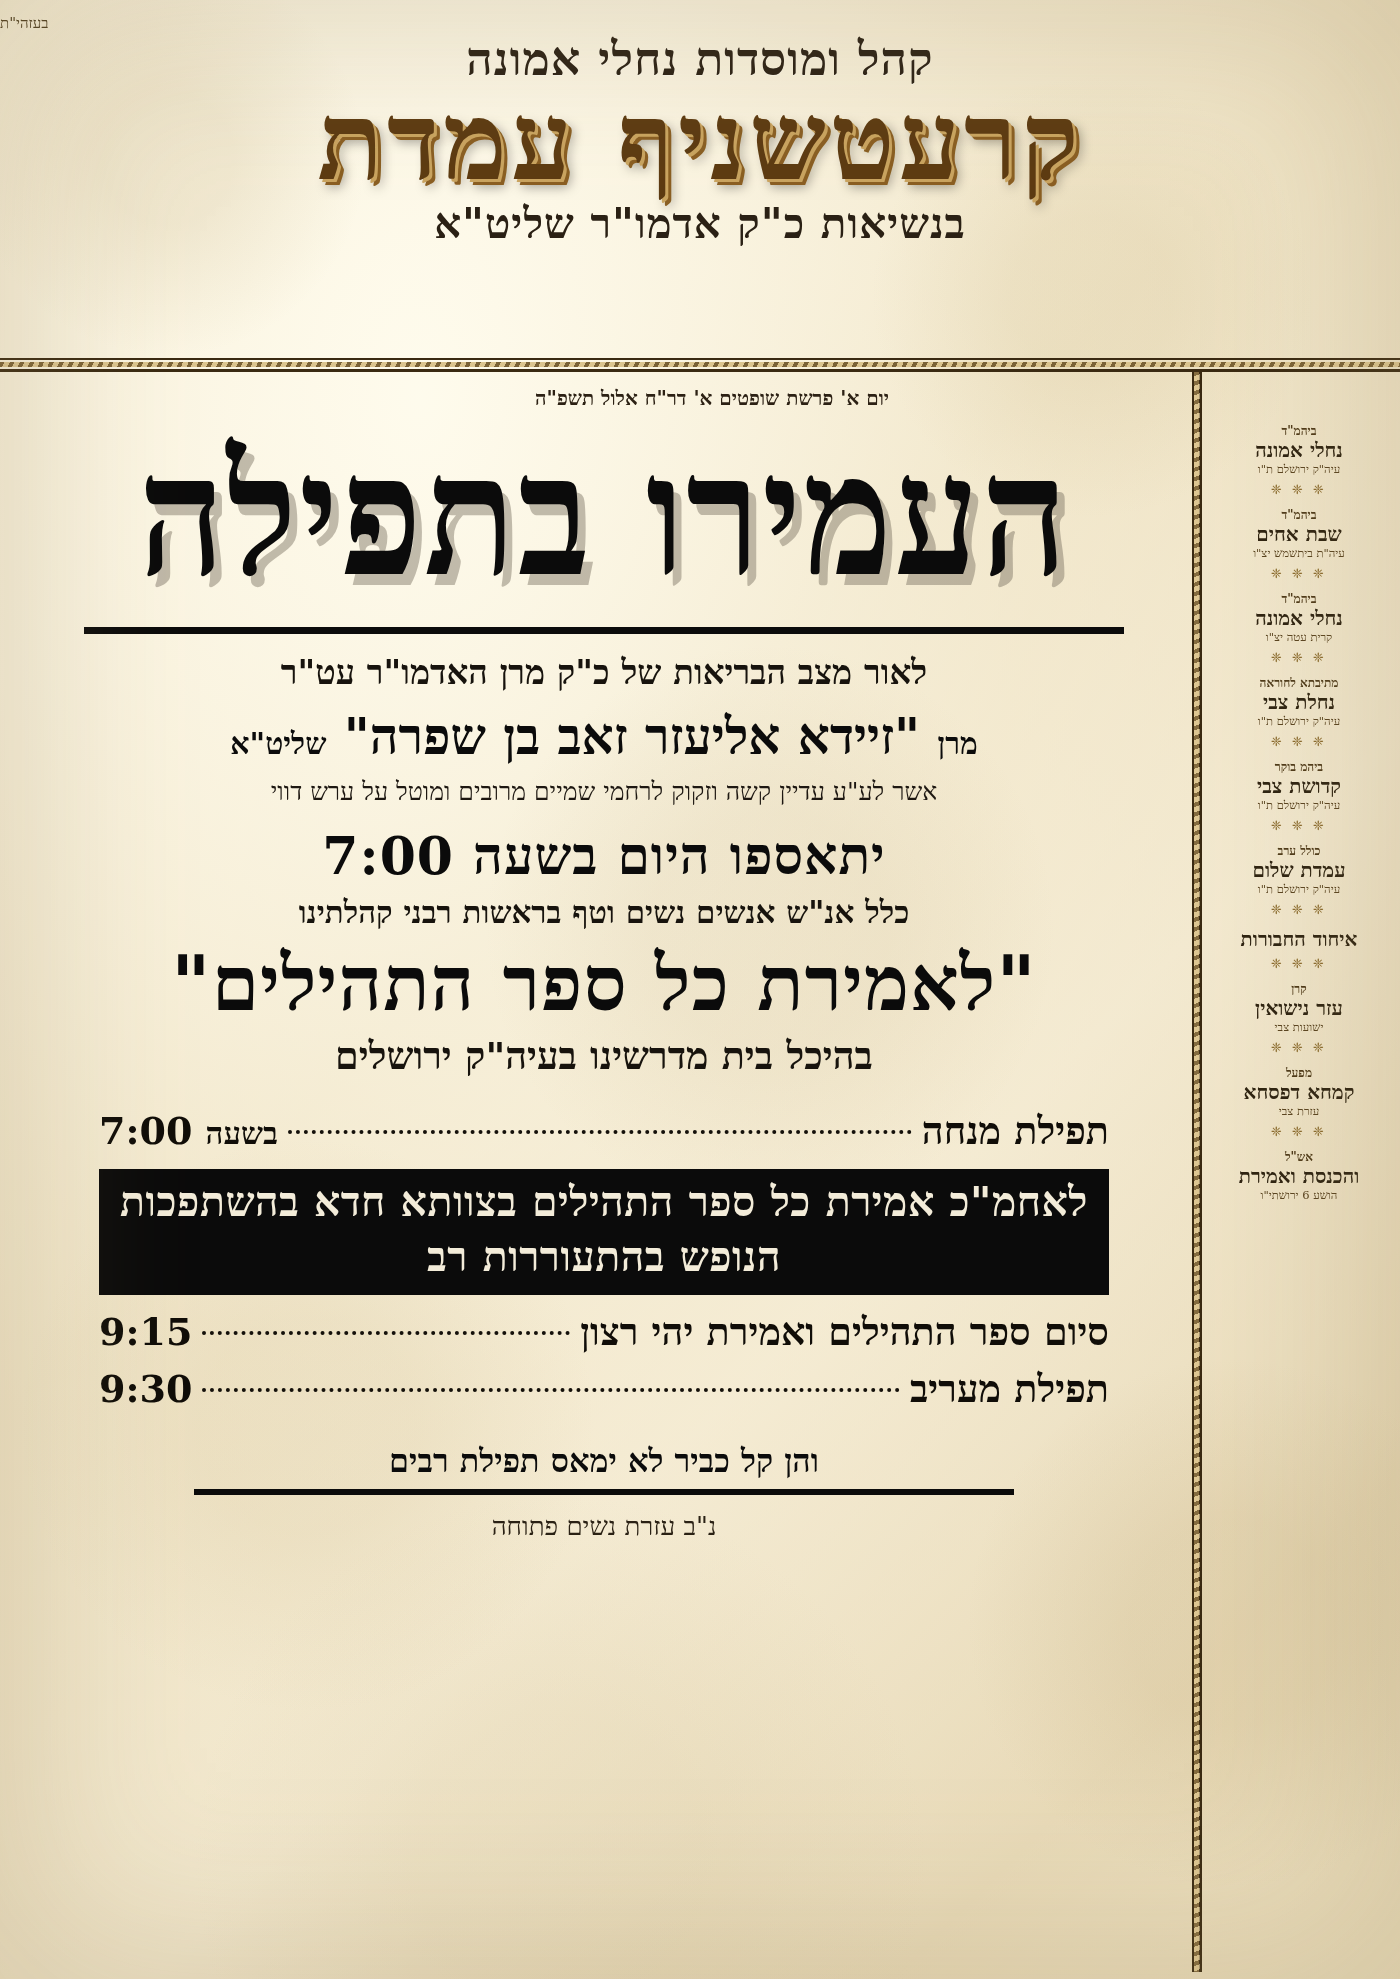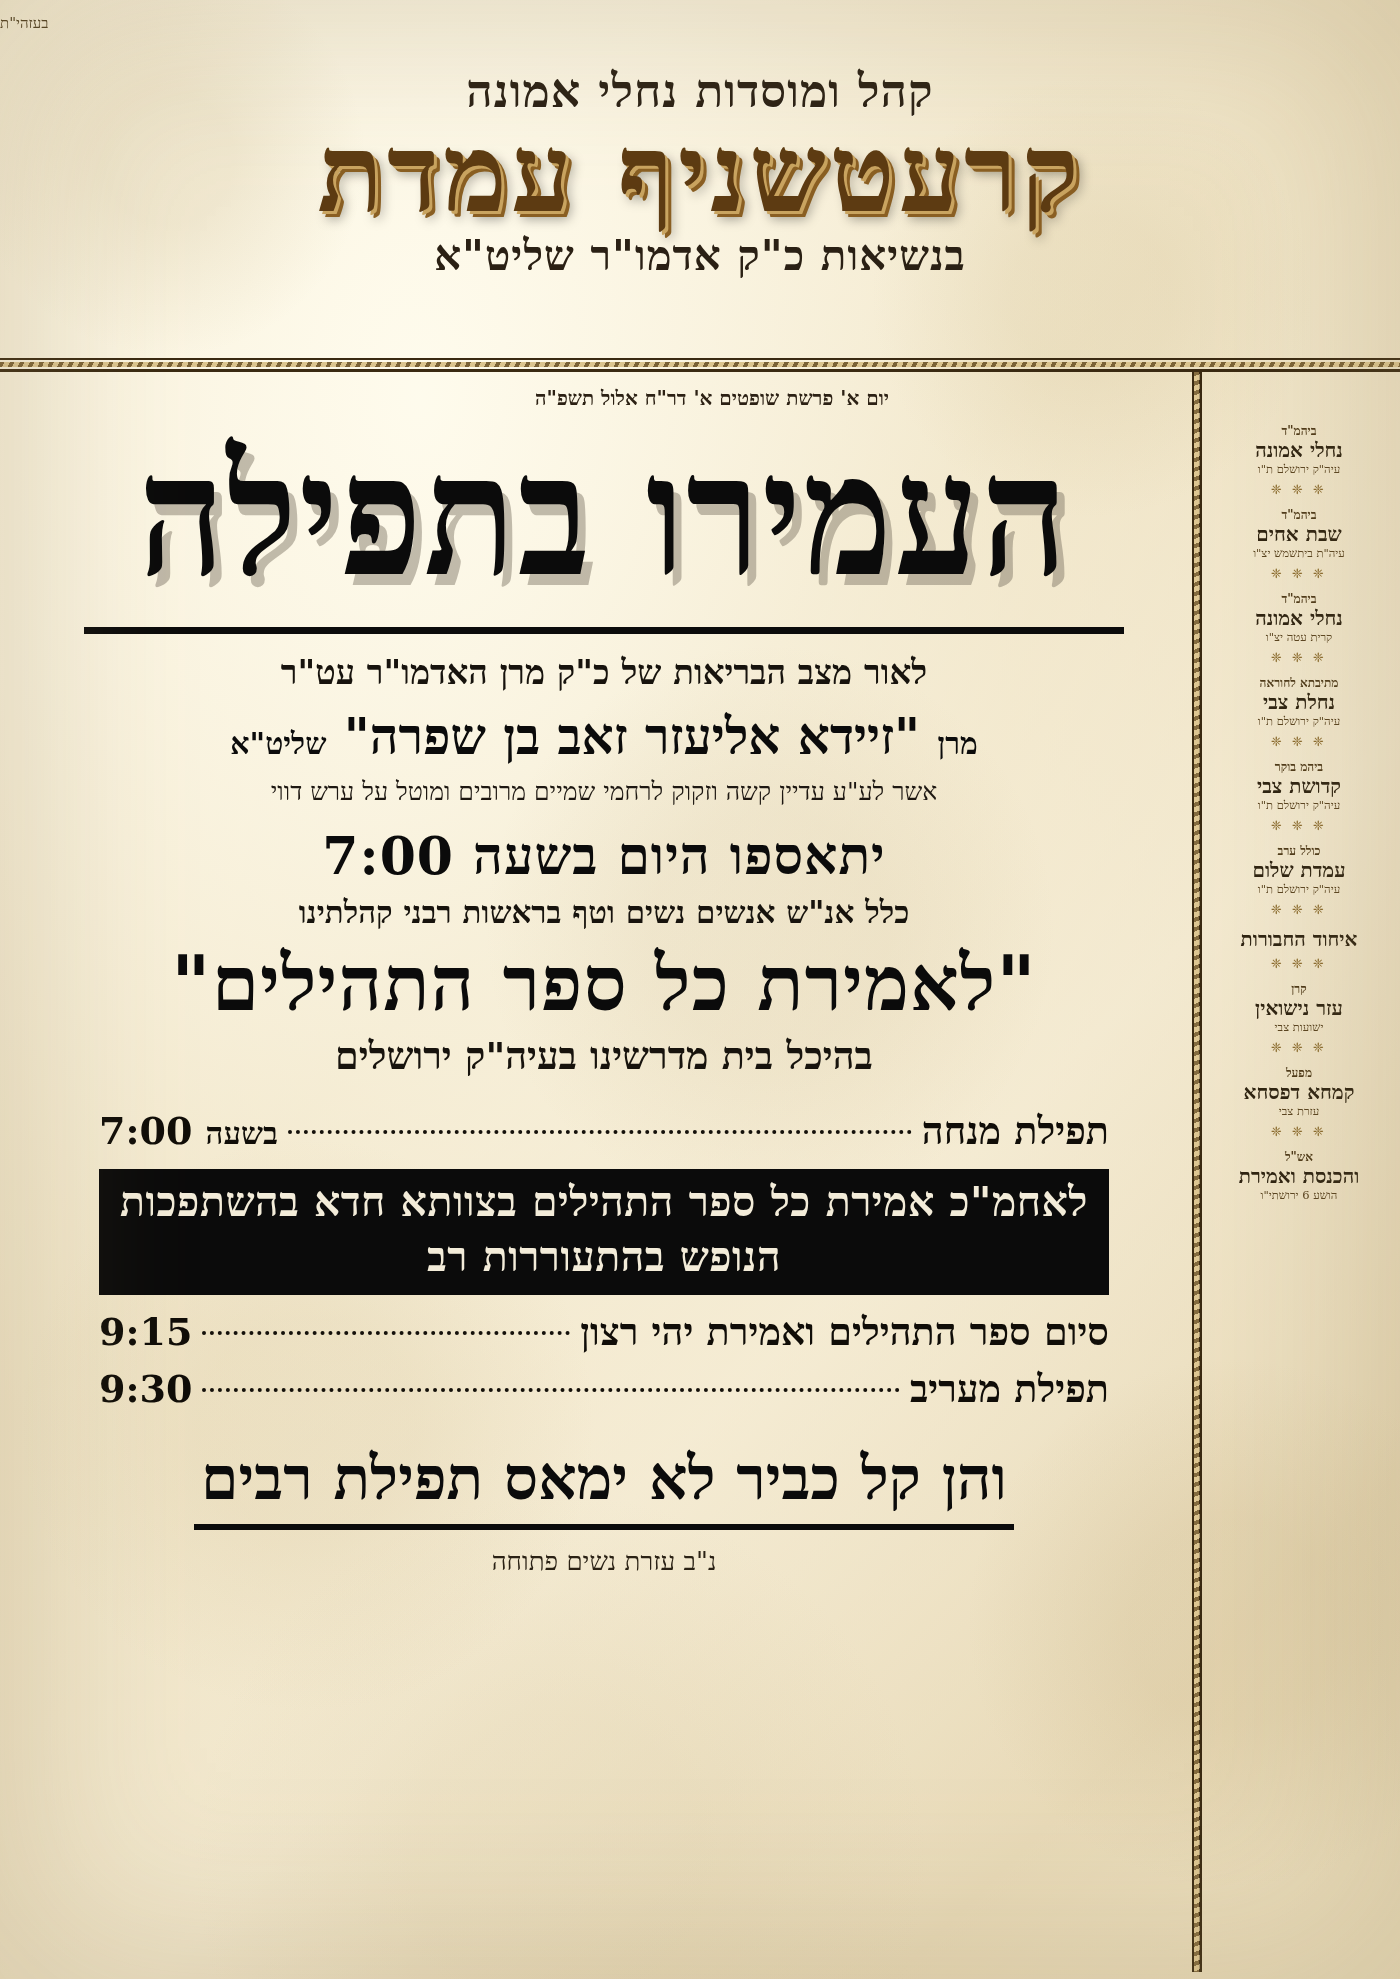--- a/index.html
+++ b/index.html
@@ -60,21 +60,20 @@
     text-align: center;
   }
   .kehal-line {
     font-family: "DejaVu Serif", serif;
     font-weight: bold;
     font-size: 46px;
     color: #2a2014;
     letter-spacing: 1px;
     line-height: 1.1;
     text-shadow: 0 1px 0 rgba(255,255,255,0.4);
-    margin-top: 32px;
   }
   .big-title {
     margin-top: 2px;
     font-family: "DejaVu Serif", serif;
     font-weight: bold;
     font-size: 108px;
     line-height: 1.0;
     color: #5d3b12;
     letter-spacing: 4px;
     text-shadow:
@@ -312,21 +311,21 @@
     font-size: 41px;
     line-height: 1.35;
     padding: 6px 14px 10px 14px;
     margin: 16px 0 14px 0;
     text-align: center;
     letter-spacing: 0.5px;
   }
   .closing {
     font-family: "DejaVu Serif", serif;
     font-weight: bold;
-    font-size: 60px;
+    font-size: 32px;
     color: #0b0b0b;
     margin: 30px auto 0 auto;
     padding-bottom: 8px;
     width: 820px;
     border-bottom: 6px solid #0b0b0b;
     line-height: 1.25;
   }
   .signature {
     font-family: "DejaVu Serif", serif;
     font-weight: bold;

